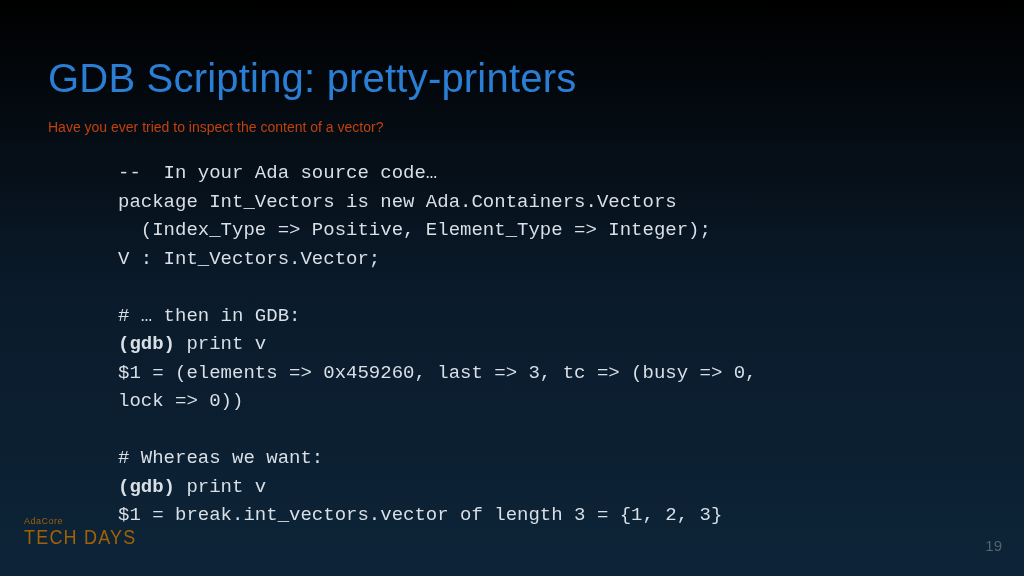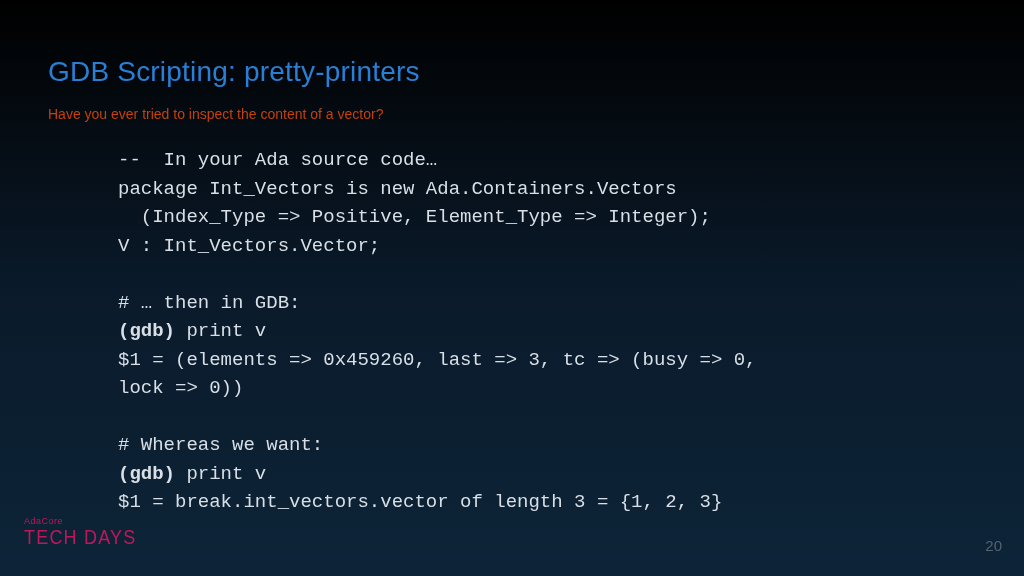--- a/index.html
+++ b/index.html
@@ -11,21 +11,21 @@
     position: relative;
   }
   .slide {
     padding: 56px 48px 0 48px;
     width: 100%;
     height: 100%;
     position: relative;
   }
   .title {
     color: #2a7fd4;
-    font-size: 28px;
+    font-size: 40px;
     font-weight: 400;
     margin-bottom: 18px;
     letter-spacing: 0.2px;
   }
   .subtitle {
     color: #c2410c;
     font-size: 14px;
     font-weight: 400;
     margin-bottom: 24px;
   }
@@ -35,21 +35,21 @@
     line-height: 1.5;
     color: #d8dfe6;
     white-space: pre;
     margin-left: 70px;
   }
   .code .bold { font-weight: 700; }
   .logo {
     position: absolute;
     left: 24px;
     bottom: 28px;
-    color: #be185d;
+    color: #a16207;
   }
   .logo-top {
     font-size: 9px;
     letter-spacing: 0.5px;
     margin-bottom: 1px;
   }
   .logo-bottom {
     font-size: 18px;
     font-weight: 400;
     letter-spacing: 1.2px;
@@ -83,14 +83,14 @@
 <span></span>
 <span># Whereas we want:</span>
 <span class="bold">(gdb)</span><span> print v</span>
 <span>$1 = break.int_vectors.vector of length 3 = {1, 2, 3}</span></div>
 
   <div class="logo">
     <div class="logo-top">AdaCore</div>
     <div class="logo-bottom">TECH DAYS</div>
   </div>
 
-  <div class="pagenum">20</div>
+  <div class="pagenum">19</div>
 </div>
 
 </body></html>

